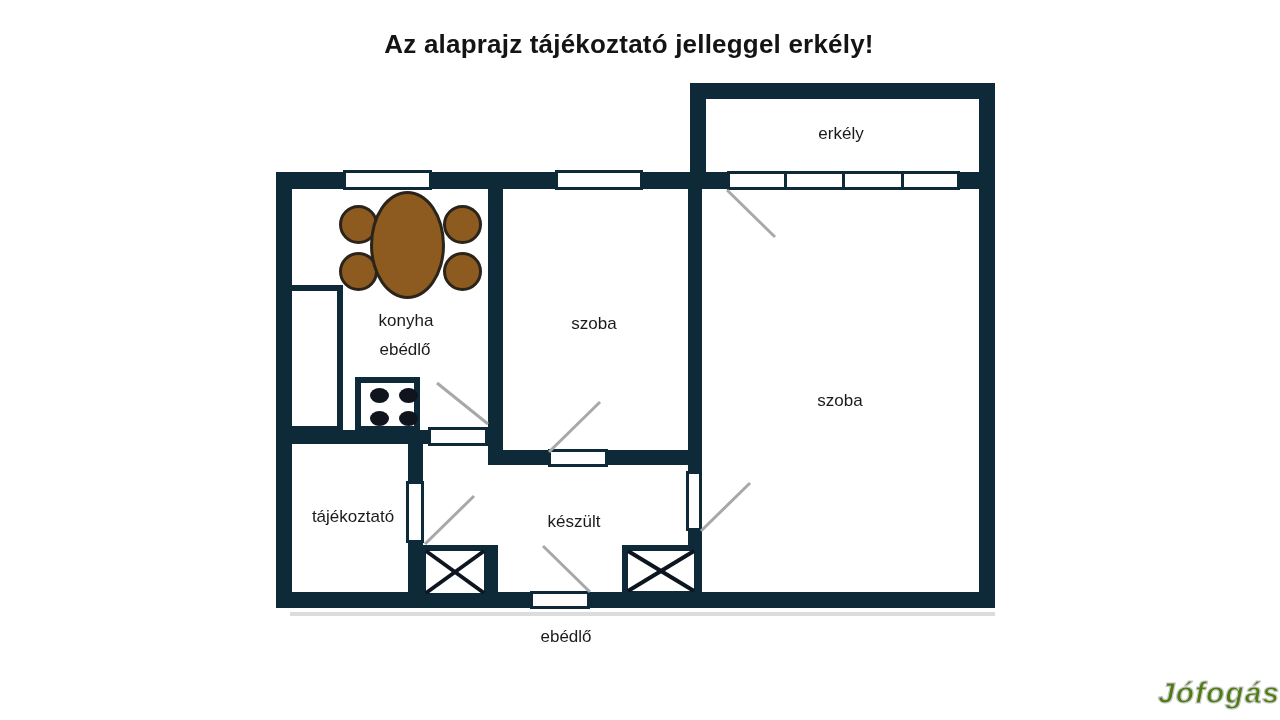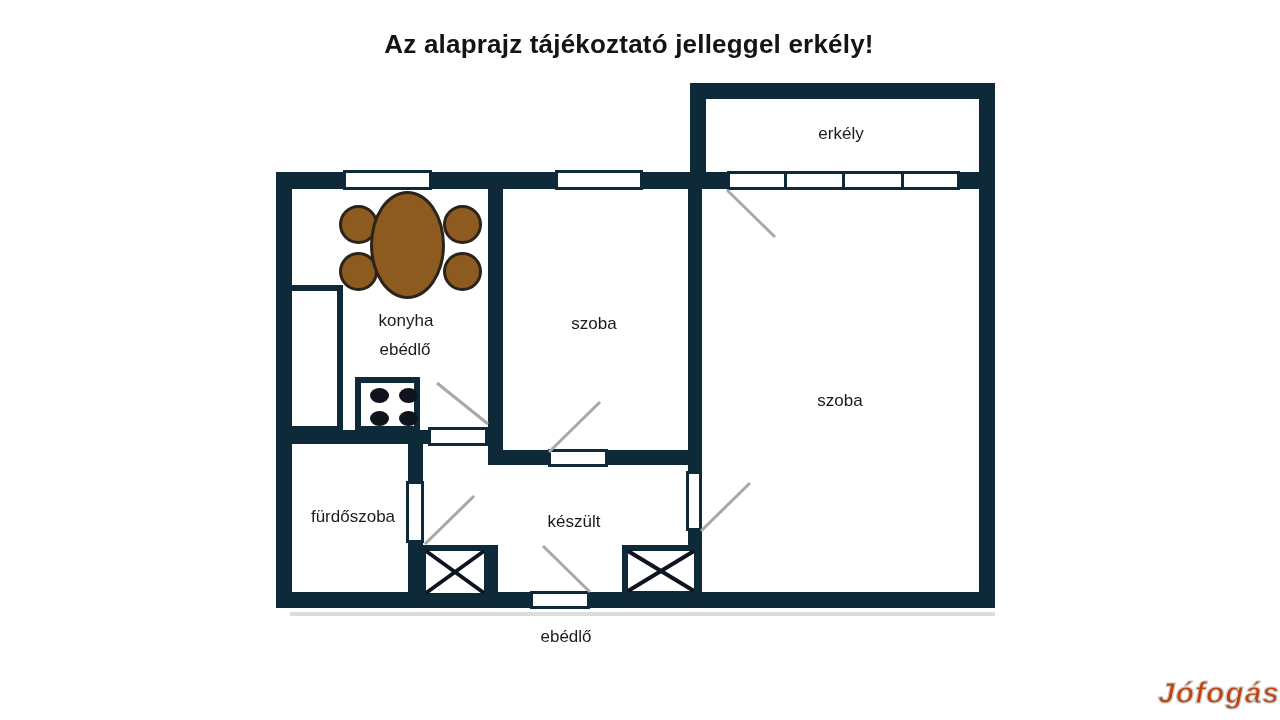--- a/index.html
+++ b/index.html
@@ -20,21 +20,21 @@
   .chair{position:absolute;width:39px;height:39px;border-radius:50%;box-sizing:border-box;
          background:var(--table,#8d5a20);border:3px solid #2a241a;}
   .label{position:absolute;transform:translate(-50%,-50%);font-size:17px;color:var(--text,#1b1b1b);white-space:nowrap;}
   .title{position:absolute;left:629px;top:44px;transform:translate(-50%,-50%);
          font-size:26px;font-weight:bold;color:#141414;white-space:nowrap;letter-spacing:.2px;}
   .overlay{position:absolute;left:0;top:0;pointer-events:none;}
   .swing{stroke:var(--swing,#a8a8a8);stroke-width:3;}
   .xline{stroke:#0d1520;stroke-width:4;}
   .shadow{position:absolute;left:290px;top:612px;width:705px;height:4px;background:#dcdcdc;}
   .watermark{position:absolute;left:1158px;top:676px;font-size:30px;font-style:italic;font-weight:bold;
-             color:#c2410c;-webkit-text-stroke:1.2px #c9c9c9;text-shadow:0 0 1px #cccccc;letter-spacing:1px;}
+             color:#4d7c0f;-webkit-text-stroke:1.2px #c9c9c9;text-shadow:0 0 1px #cccccc;letter-spacing:1px;}
 </style>
 </head>
 <body>
 
 <div class="title">Az alaprajz tájékoztató jelleggel erkély!</div>
 
 <div class="wall" style="left:276px;top:172px;width:719px;height:17px"></div>
 <div class="wall" style="left:276px;top:172px;width:16px;height:436px"></div>
 <div class="wall" style="left:276px;top:592px;width:719px;height:16px"></div>
 <div class="wall" style="left:979px;top:83px;width:16px;height:525px"></div>
@@ -91,17 +91,17 @@
     <line class="xline" x1="628" y1="551" x2="694" y2="591"></line>
     <line class="xline" x1="694" y1="551" x2="628" y2="591"></line>
   </g>
 </svg>
 
 <div class="label" style="left:841px;top:134px">erkély</div>
 <div class="label" style="left:406px;top:321px">konyha</div>
 <div class="label" style="left:405px;top:350px">ebédlő</div>
 <div class="label" style="left:594px;top:324px">szoba</div>
 <div class="label" style="left:840px;top:401px">szoba</div>
-<div class="label" style="left:353px;top:517px">fürdőszoba</div>
+<div class="label" style="left:353px;top:517px">tájékoztató</div>
 <div class="label" style="left:574px;top:522px">készült</div>
 <div class="label" style="left:566px;top:637px">ebédlő</div>
 
 <div class="watermark">Jófogás</div>
 
 </body></html>

